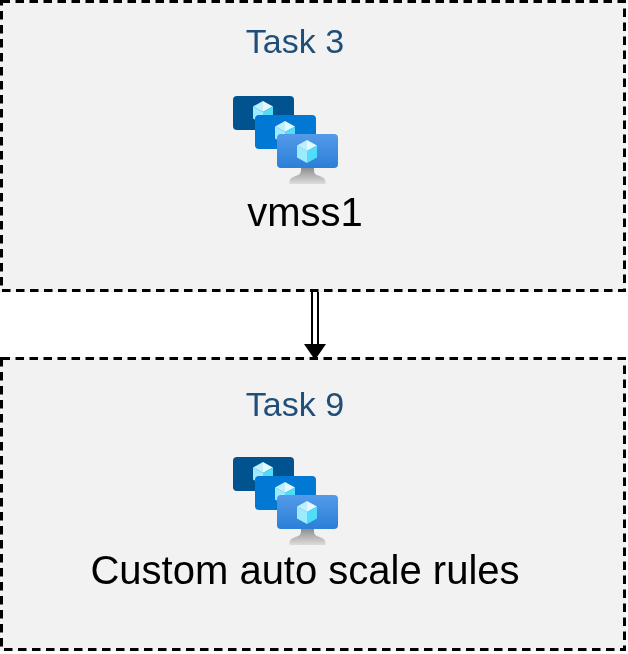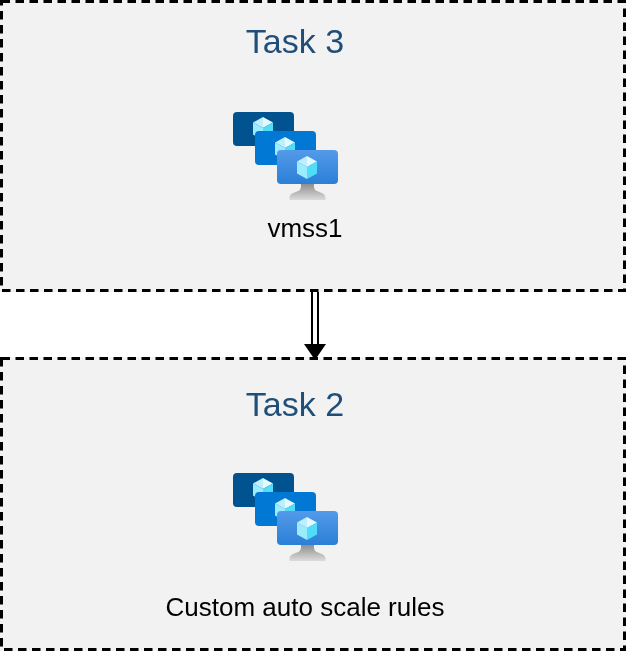--- a/index.html
+++ b/index.html
@@ -30,46 +30,46 @@
     pointer-events: none;
   }
   .box-content {
     position: relative;
     height: 100%;
     display: flex;
     flex-direction: column;
     align-items: center;
   }
   .task-title {
-    margin: 16px;
+    margin: 0;
     font-size: 34px;
     font-weight: 400;
     line-height: 42px;
     color: #1f4e79;
     transform: translateX(-18px);
     white-space: nowrap;
   }
   .task-box-top .task-title    { margin-top: 20px; }
   .task-box-bottom .task-title { margin-top: 26px; }
   .vmss-icon {
     display: block;
     transform: translateX(-28px);
   }
   .task-box-top .vmss-icon    { margin-top: 34px; }
   .task-box-bottom .vmss-icon { margin-top: 32px; }
   .caption {
     margin-top: 7px;
-    font-size: 26px;
+    font-size: 40px;
     line-height: 38px;
     color: #000000;
     text-align: center;
     transform: translateX(-8px);
     white-space: nowrap;
   }
-  .task-box-bottom .caption { margin-top: 25px; }
+  .task-box-bottom .caption { margin-top: 4px; }
   .connector {
     position: absolute;
     left: 296px;
     top: 292px;
   }
   .hidden-defs {
     position: absolute;
     width: 0; height: 0;
     overflow: hidden;
   }
@@ -126,21 +126,21 @@
     <line x1="16" y1="0" x2="16" y2="54" stroke="#000000" stroke-width="2"></line>
     <line x1="22" y1="0" x2="22" y2="54" stroke="#000000" stroke-width="2"></line>
     <polygon points="8,52 30,52 19,68" fill="#000000"></polygon>
   </svg>
 
   <section class="task-box task-box-bottom">
     <svg class="box-border" width="626" height="294">
       <rect x="1.5" y="1.5" width="623" height="291" fill="none" stroke="#000000" stroke-width="3" stroke-dasharray="8.5 5.5"></rect>
     </svg>
     <div class="box-content">
-      <h2 class="task-title">Task 2</h2>
+      <h2 class="task-title">Task 9</h2>
       <svg class="vmss-icon" width="105" height="90" viewBox="0 0 105 90">
         <use href="#vmss-def"></use>
       </svg>
       <div class="caption">
         <div>Custom auto scale rules</div>
       </div>
     </div>
   </section>
 
 </div>

